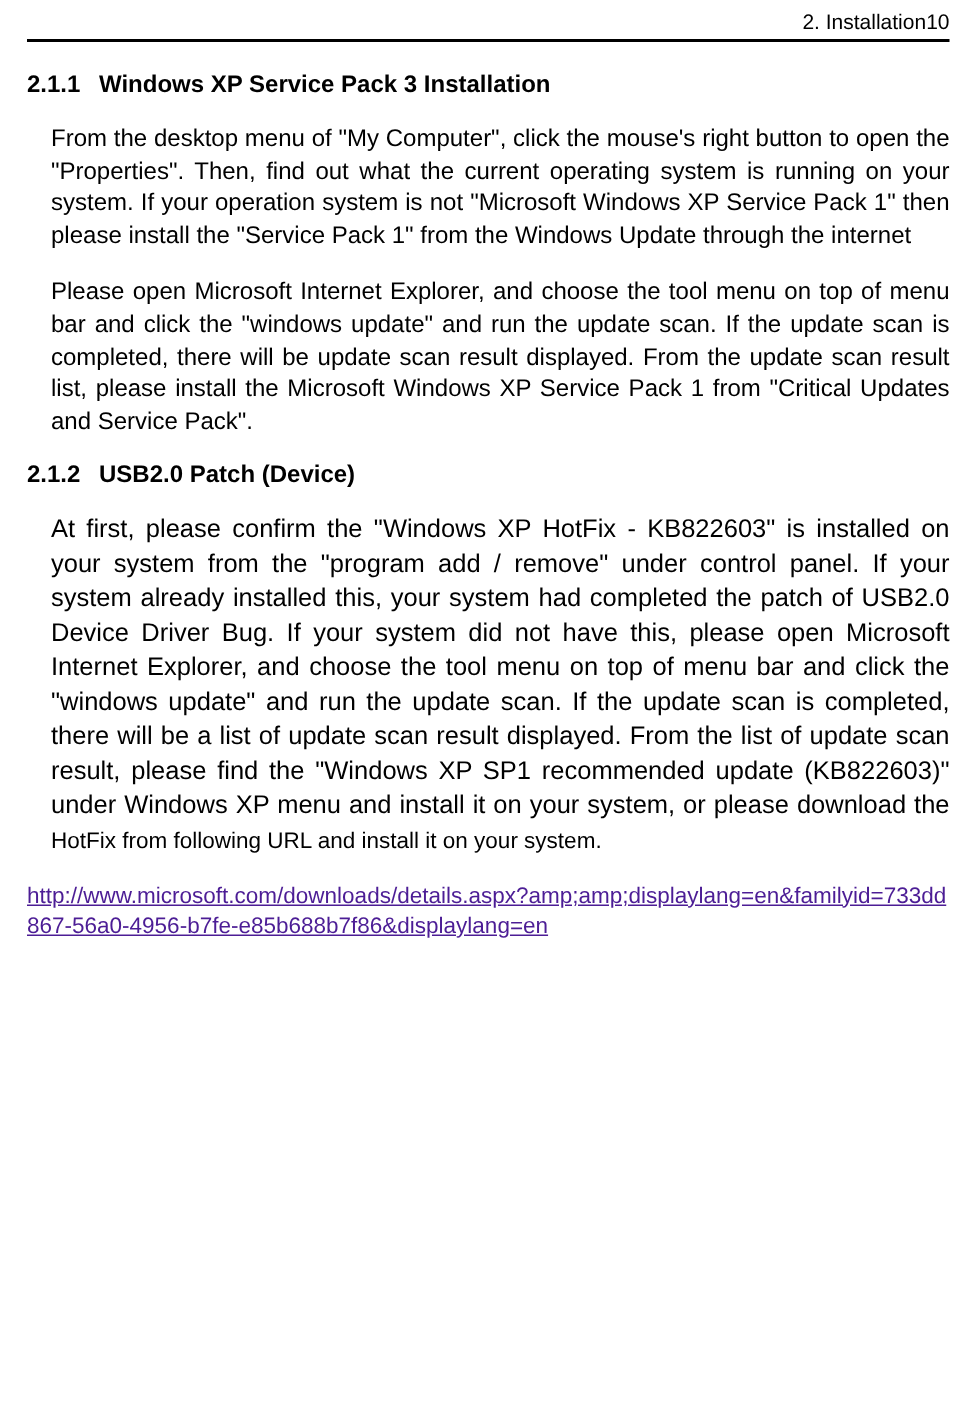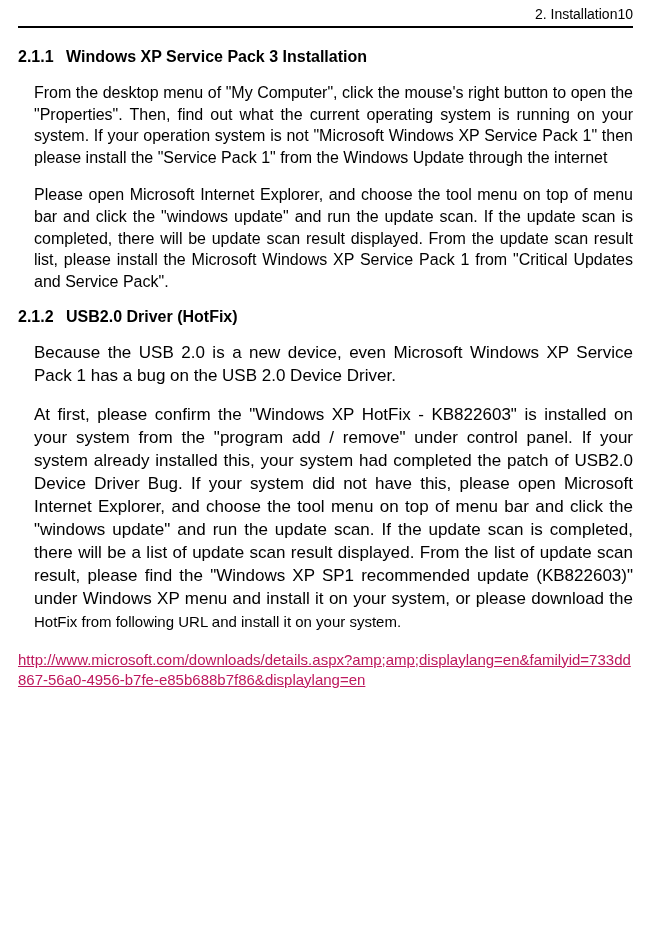--- a/index.html
+++ b/index.html
@@ -43,21 +43,21 @@
   }
   h3 .num { display:inline-block; width: 48px; }
   p {
     font-size: 16px;
     line-height: 1.35;
     margin: 0 0 16px 16px;
   }
   .justify { text-align: justify; }
   .larger { font-size: 17px; }
   .link {
-    color: #be185d;
+    color: #4c1d95;
     text-decoration: underline;
     word-break: break-all;
     font-size: 15px;
     line-height: 1.35;
     margin-top: 10px;
   }
 </style>
 </head>
 <body>
 
@@ -71,23 +71,22 @@
 
 
   <h3>
     <span class="num">2.1.1</span><span>Windows XP Service Pack 3 Installation</span>
   </h3>
 
   <p class="justify">From the desktop menu of "My Computer", click the mouse's right button to open the "Properties".   Then, find out what the current operating system is running on your system. If your operation system is not "Microsoft Windows XP Service Pack 1" then please install the "Service Pack 1" from the Windows Update through the internet</p>
   <p class="justify">Please open Microsoft Internet Explorer, and choose the tool menu on top of menu bar and click the "windows update" and run the update scan.   If the update scan is completed, there will be update scan result displayed. From the update scan result list, please install the Microsoft Windows XP Service Pack 1 from "Critical Updates and Service Pack".</p>
 
   <h3>
-    <span class="num">2.1.2</span><span>USB2.0 Driver (HotFix)</span>
+    <span class="num">2.1.2</span><span>USB2.0 Patch (Device)</span>
   </h3>
 
-  <p class="justify larger">Because the USB 2.0 is a new device, even Microsoft Windows XP Service Pack 1 has a bug on the USB 2.0 Device Driver.</p>
 
   <p class="justify larger">
     <span>At first, please confirm the "Windows XP HotFix - KB822603" is installed on your system from the "program add / remove" under control panel.   If your system already installed this, your system had completed the patch of USB2.0 Device Driver Bug. If your system did not have this, please open Microsoft Internet Explorer, and choose the tool menu on top of menu bar and click the "windows update" and run the update scan.   If the update scan is completed, there will be a list of update scan result displayed. From the list of update scan result, please find the "Windows XP SP1 recommended update (KB822603)" under Windows XP menu and install it on your system, or please download the </span><span style="font-size:15px;">HotFix from</span><span style="font-size:15px;"> following URL and install it on your system.</span>
   </p>
 
   <a class="link" href="#">http://www.microsoft.com/downloads/details.aspx?amp;amp;displaylang=en&amp;familyid=733dd867-56a0-4956-b7fe-e85b688b7f86&amp;displaylang=en</a>
 </div>
 
 </body></html>

